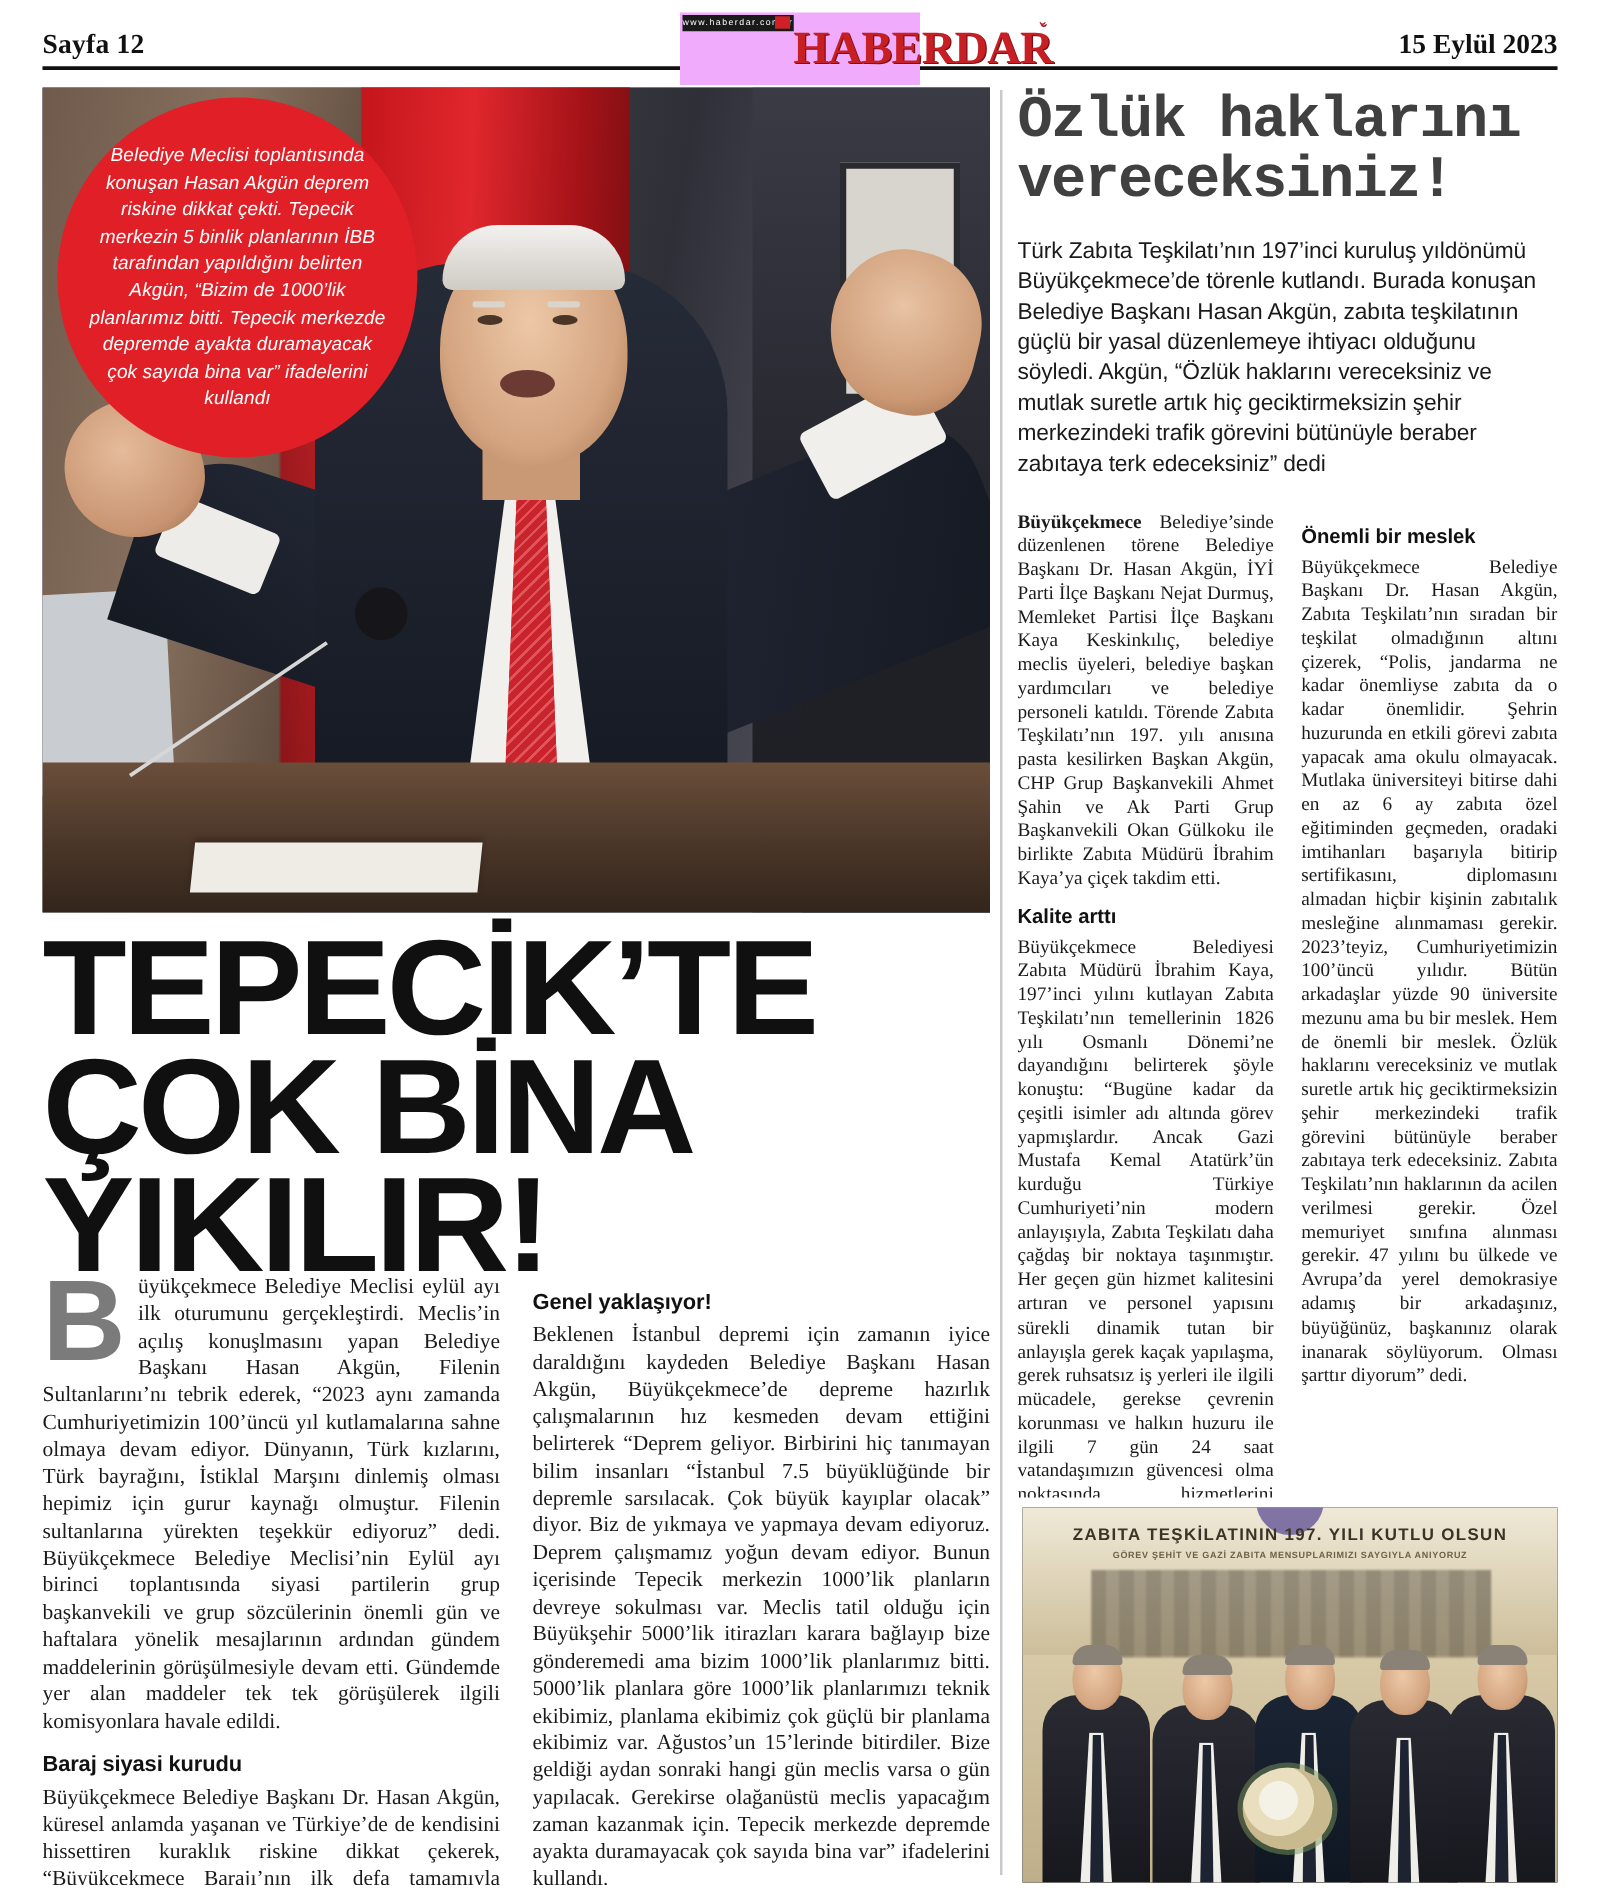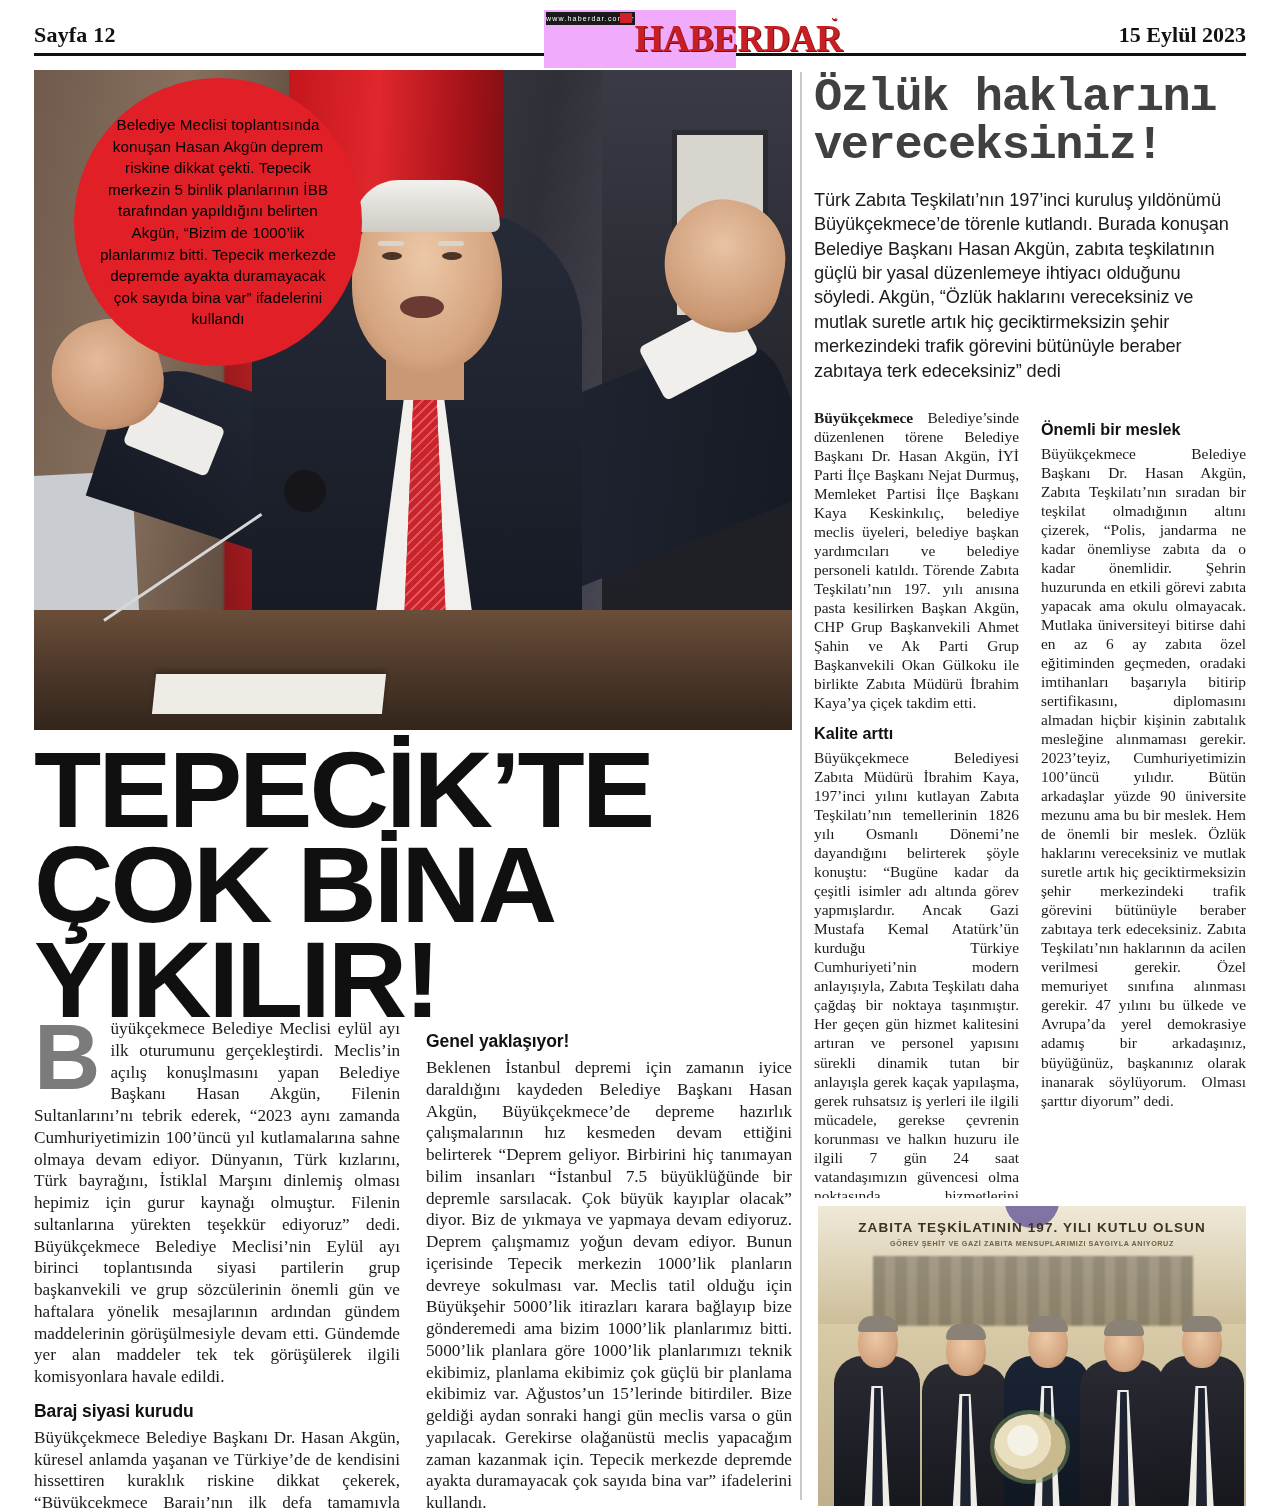--- a/index.html
+++ b/index.html
@@ -329,33 +329,34 @@
   .ph-mic-head {
     position: absolute;
     left: 250px; bottom: 218px;
     width: 42px; height: 42px;
     background: #15151a;
     border-radius: 50%;
   }
 
   .callout-bubble {
     position: absolute;
-    left: 40px;
+    left: 12px;
     top: 8px;
     width: 288px;
     height: 288px;
     border-radius: 50%;
     background: #e01f26;
-    color: #000000;
+    color: #ffffff;
     display: flex;
     align-items: center;
     justify-content: center;
     box-sizing: border-box;
     padding: 26px 24px;
     z-index: 5;
+    font-style: italic;
   }
   .callout-text {
     font-family: "Liberation Sans", sans-serif;
     font-size: 15.2px;
     line-height: 1.42;
     text-align: center;
     font-weight: 400;
     letter-spacing: 0.1px;
   }
 

